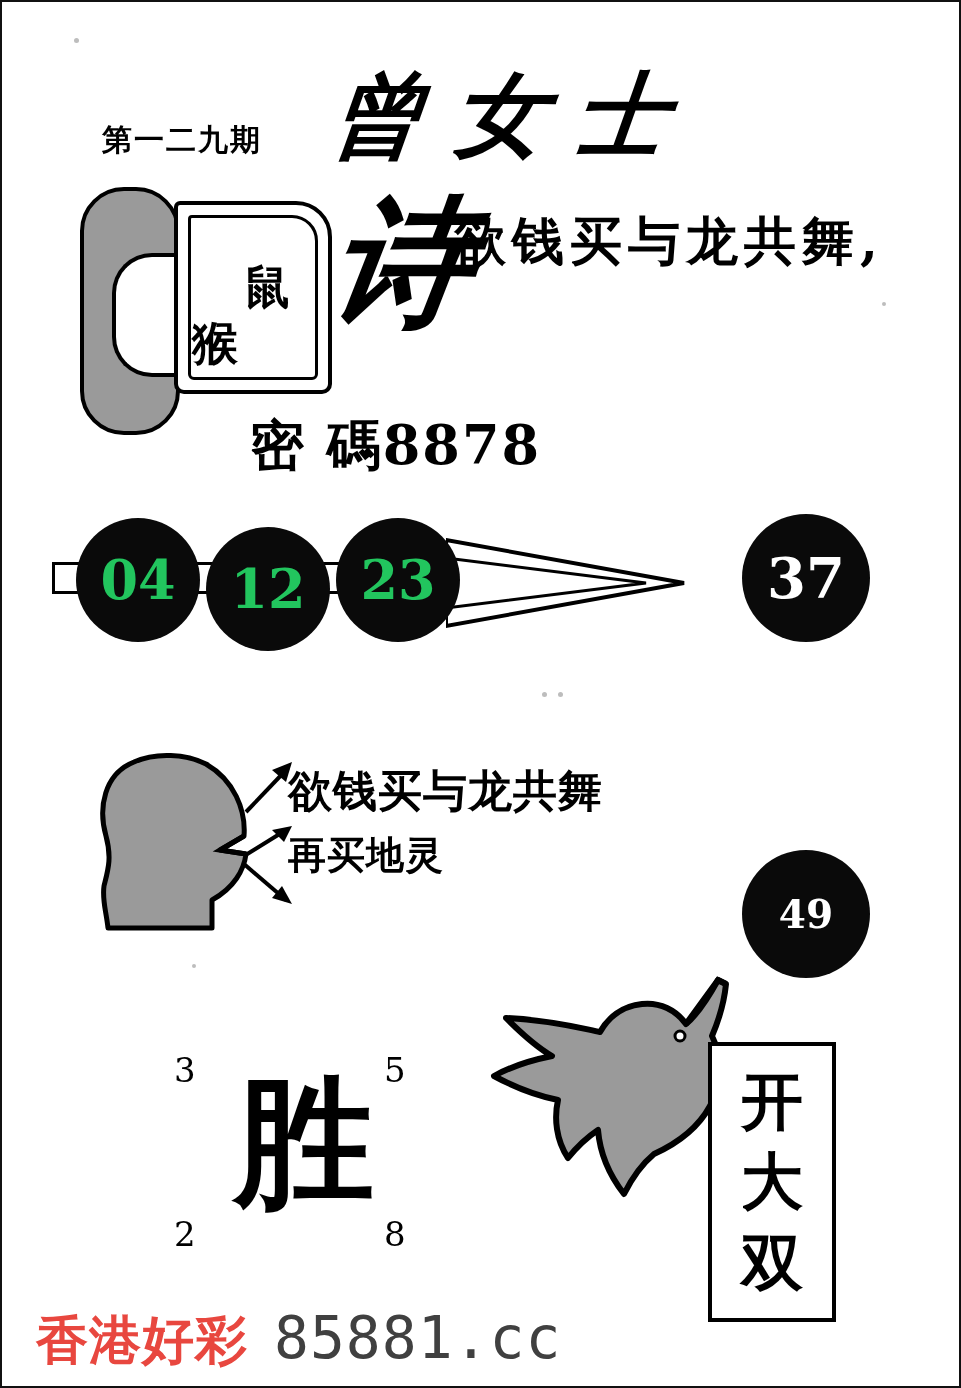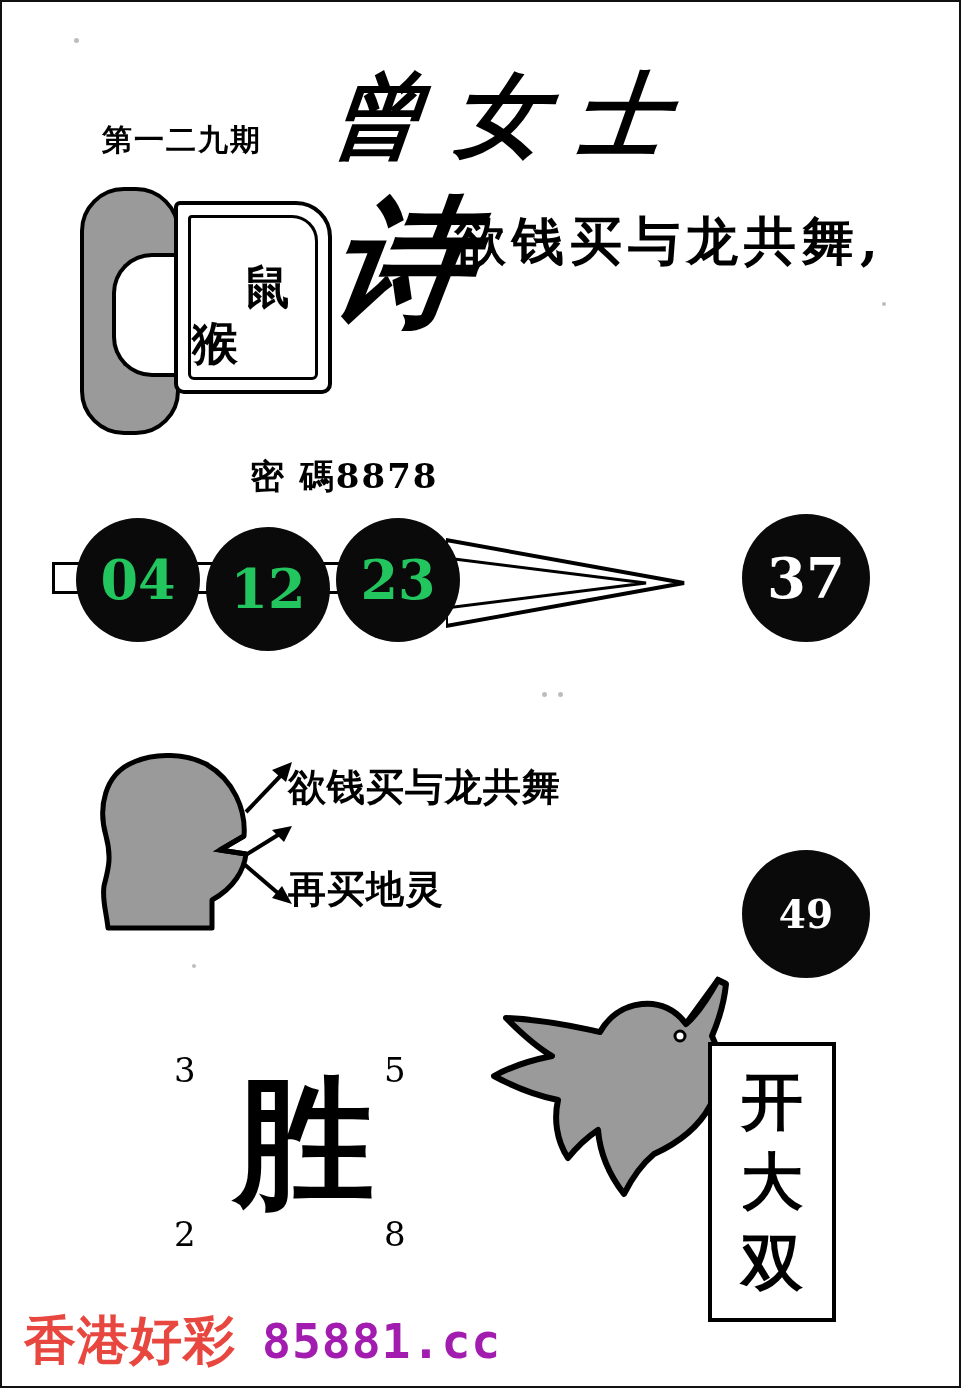--- a/index.html
+++ b/index.html
@@ -131,25 +131,24 @@
     font-family: "DejaVu Serif", serif;
     color: #000;
   }
   .poem-line.l1 { left: 452px; top: 205px; }
   .poem-line.l2 { left: 452px; top: 282px; }
 
   .password {
     position: absolute;
     left: 248px;
     top: 408px;
-    font-size: 34px;
+    font-size: 54px;
     font-weight: bold;
     font-family: "DejaVu Serif", serif;
     letter-spacing: 2px;
-    margin-top: 44px;
   }
 
   
   .arrow-row {
     position: absolute;
     left: 46px;
     top: 508px;
     width: 640px;
     height: 140px;
   }
@@ -207,34 +206,33 @@
     position: absolute;
     left: 92px;
     top: 748px;
     width: 180px;
     height: 190px;
   }
   .speech-1 {
     position: absolute;
     left: 286px;
     top: 760px;
-    font-size: 38px;
+    font-size: 44px;
     font-weight: bold;
     font-family: "DejaVu Serif", serif;
     letter-spacing: 1px;
   }
   .speech-2 {
     position: absolute;
     left: 286px;
     top: 828px;
     font-size: 38px;
     font-weight: bold;
     font-family: "DejaVu Serif", serif;
     letter-spacing: 1px;
-    margin-top: 34px;
   }
   .arrow-sm { position: absolute; }
   .arrow-sm.a1 { left: 240px; top: 758px; }
   .arrow-sm.a2 { left: 238px; top: 820px; }
   .arrow-sm.a3 { left: 238px; top: 856px; }
 
   
   .big-char {
     position: absolute;
     left: 232px;
@@ -295,25 +293,26 @@
     display: flex;
     align-items: baseline;
     gap: 26px;
   }
   .footer-cn {
     font-size: 52px;
     font-weight: bold;
     color: #e8473f;
     font-family: "DejaVu Sans", sans-serif;
     letter-spacing: 1px;
+    margin-left: 12px;
   }
   .footer-url {
-    font-size: 48px;
-    font-weight: bold;
-    color: #a21caf;
+    font-size: 58px;
+    font-weight: normal;
+    color: #404040;
     font-family: "DejaVu Sans Mono", monospace;
     letter-spacing: 1px;
   }
 
   
   .speck { position: absolute; background: #bdbdbd; border-radius: 50%; }
 </style>
 </head>
 <body>
 

